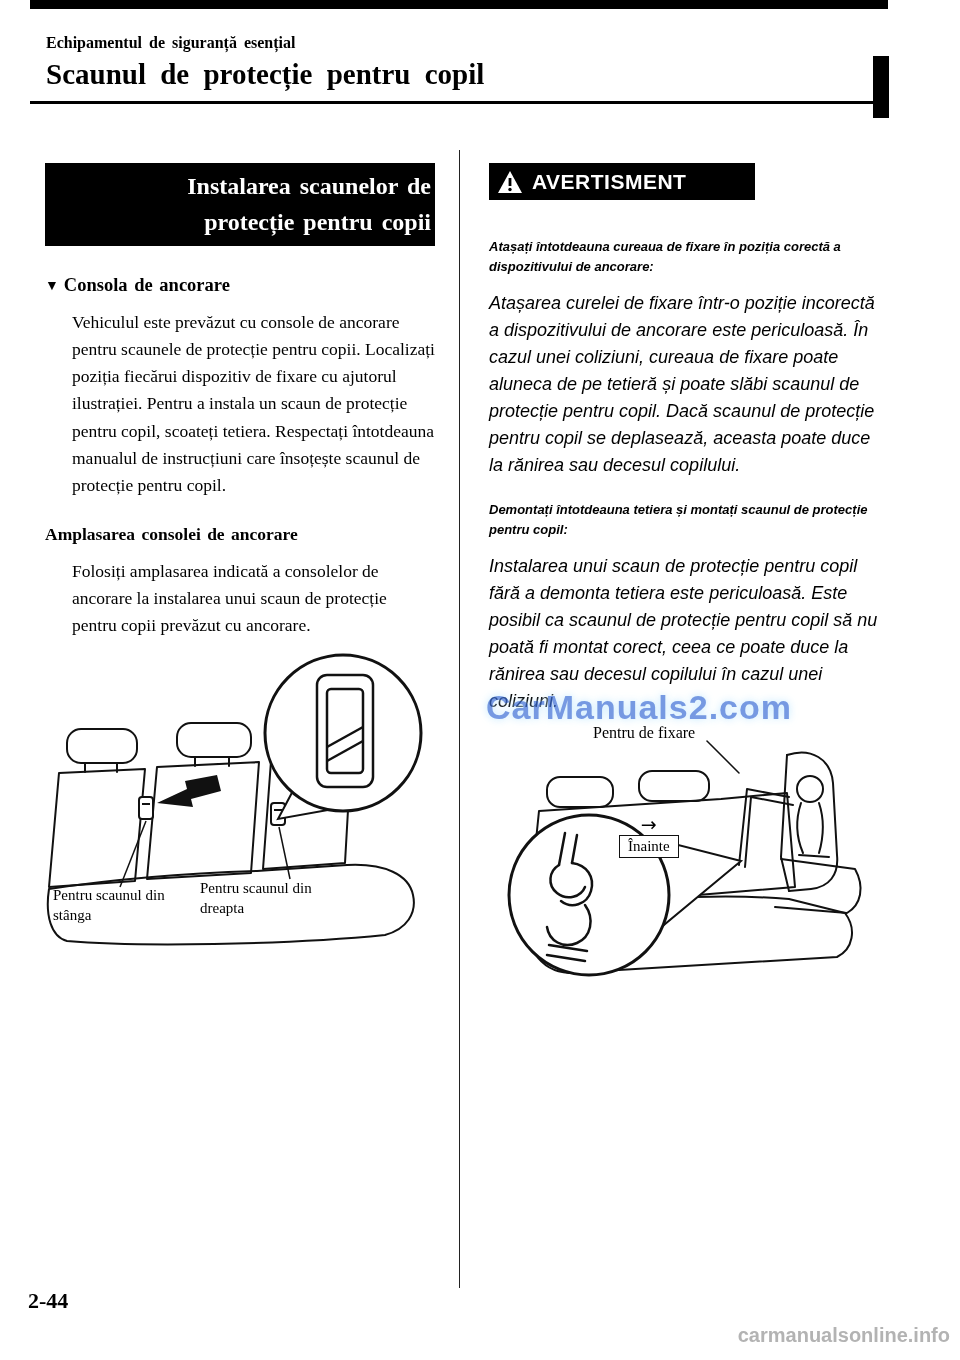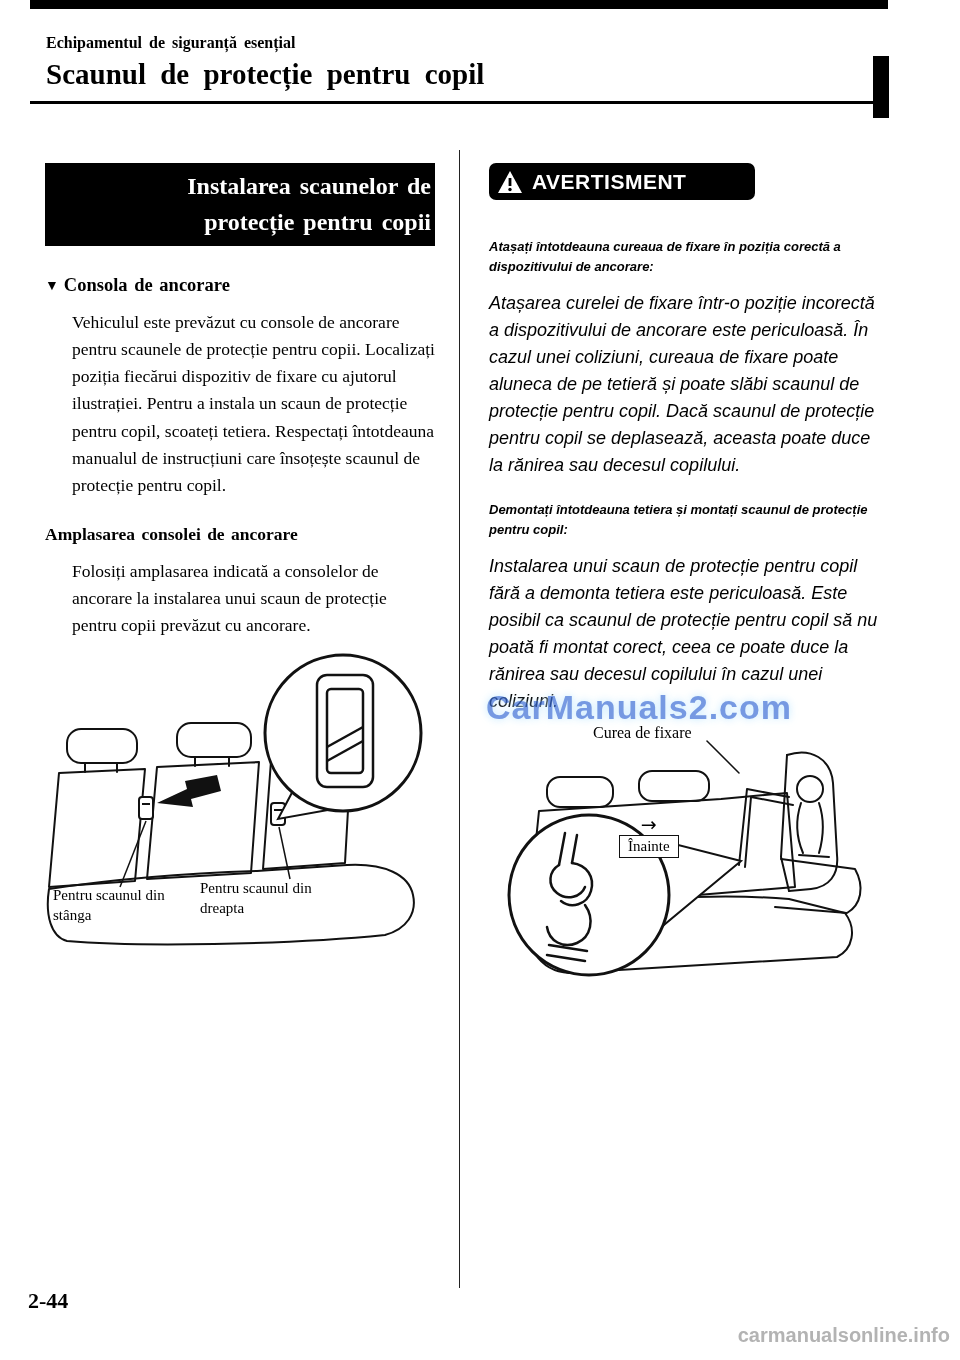--- a/index.html
+++ b/index.html
@@ -29,21 +29,21 @@
 
   .figure-left { position:relative; margin-top:12px; height:300px; }
   .figure-left svg { position:absolute; left:0; top:0; }
   .fig-label { position:absolute; font-size:15px; line-height:1.3; background:transparent; }
   .lbl-seat-left  { left:8px;  top:235px; width:112px; }
   .lbl-seat-right { left:155px; top:228px; width:122px; }
 
   
   .warning-bar { width:266px; height:37px; background:#000; color:#fff; display:flex; align-items:center;
                  gap:9px; padding-left:8px; font-family:"Liberation Sans", sans-serif;
-                 font-weight:bold; font-size:21px; letter-spacing:0.5px;border-radius:7px; }
+                 font-weight:bold; font-size:21px; letter-spacing:0.5px; }
   .warn-head { margin-top:21px; font-family:Liberation Sans, sans-serif; font-style:italic;
                font-weight:bold; font-size:13px; line-height:1.5; }
   .warn-head.first { margin-top:37px; }
   .warn-body { margin-top:14px; font-family:"Liberation Sans", sans-serif; font-style:italic;
                font-size:18px; line-height:1.5; }
 
   .figure-right { position:relative; margin-top:8px; height:258px; }
   .figure-right svg { position:absolute; left:0; top:16px; }
   .lbl-tether { left:104px; top:0; width:200px; font-size:16px; }
   .inset-label { position:absolute; left:130px; top:92px; text-align:center; }
@@ -144,21 +144,21 @@
       <span>AVERTISMENT</span>
     </div>
 
     <p class="warn-head first">Atașați întotdeauna cureaua de fixare în poziția corectă a dispozitivului de ancorare:</p>
     <p class="warn-body">Atașarea curelei de fixare într-o poziție incorectă a dispozitivului de ancorare este periculoasă. În cazul unei coliziuni, cureaua de fixare poate aluneca de pe tetieră și poate slăbi scaunul de protecție pentru copil. Dacă scaunul de protecție pentru copil se deplasează, aceasta poate duce la rănirea sau decesul copilului.</p>
 
     <p class="warn-head">Demontați întotdeauna tetiera și montați scaunul de protecție pentru copil:</p>
     <p class="warn-body">Instalarea unui scaun de protecție pentru copil fără a demonta tetiera este periculoasă. Este posibil ca scaunul de protecție pentru copil să nu poată fi montat corect, ceea ce poate duce la rănirea sau decesul copilului în cazul unei coliziuni.</p>
 
     <div class="figure-right">
-      <div class="fig-label lbl-tether">Curea de fixare</div>
+      <div class="fig-label lbl-tether">Pentru de fixare</div>
       <svg width="395" height="242" viewBox="0 0 395 242">
         <g stroke="#111" stroke-width="2" fill="none" stroke-linecap="round" stroke-linejoin="round">
 
           <line x1="218" y1="2" x2="250" y2="34" stroke-width="1.5"></line>
 
           <rect x="58" y="38" width="66" height="30" rx="13"></rect>
           <rect x="150" y="32" width="70" height="30" rx="13"></rect>
 
           <path d="M50,72 L232,60 L298,54 L306,148 L40,170 Z"></path>
 

